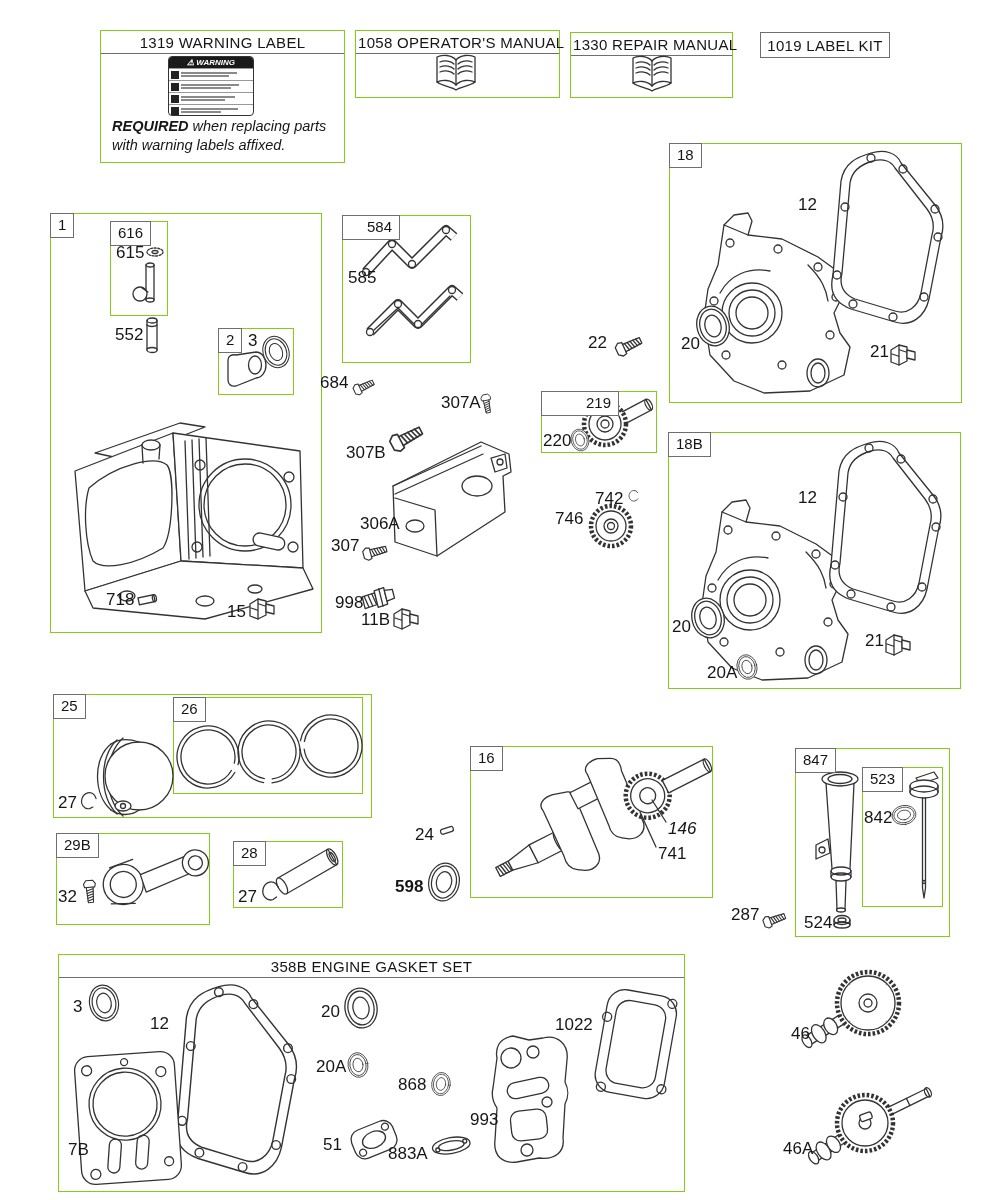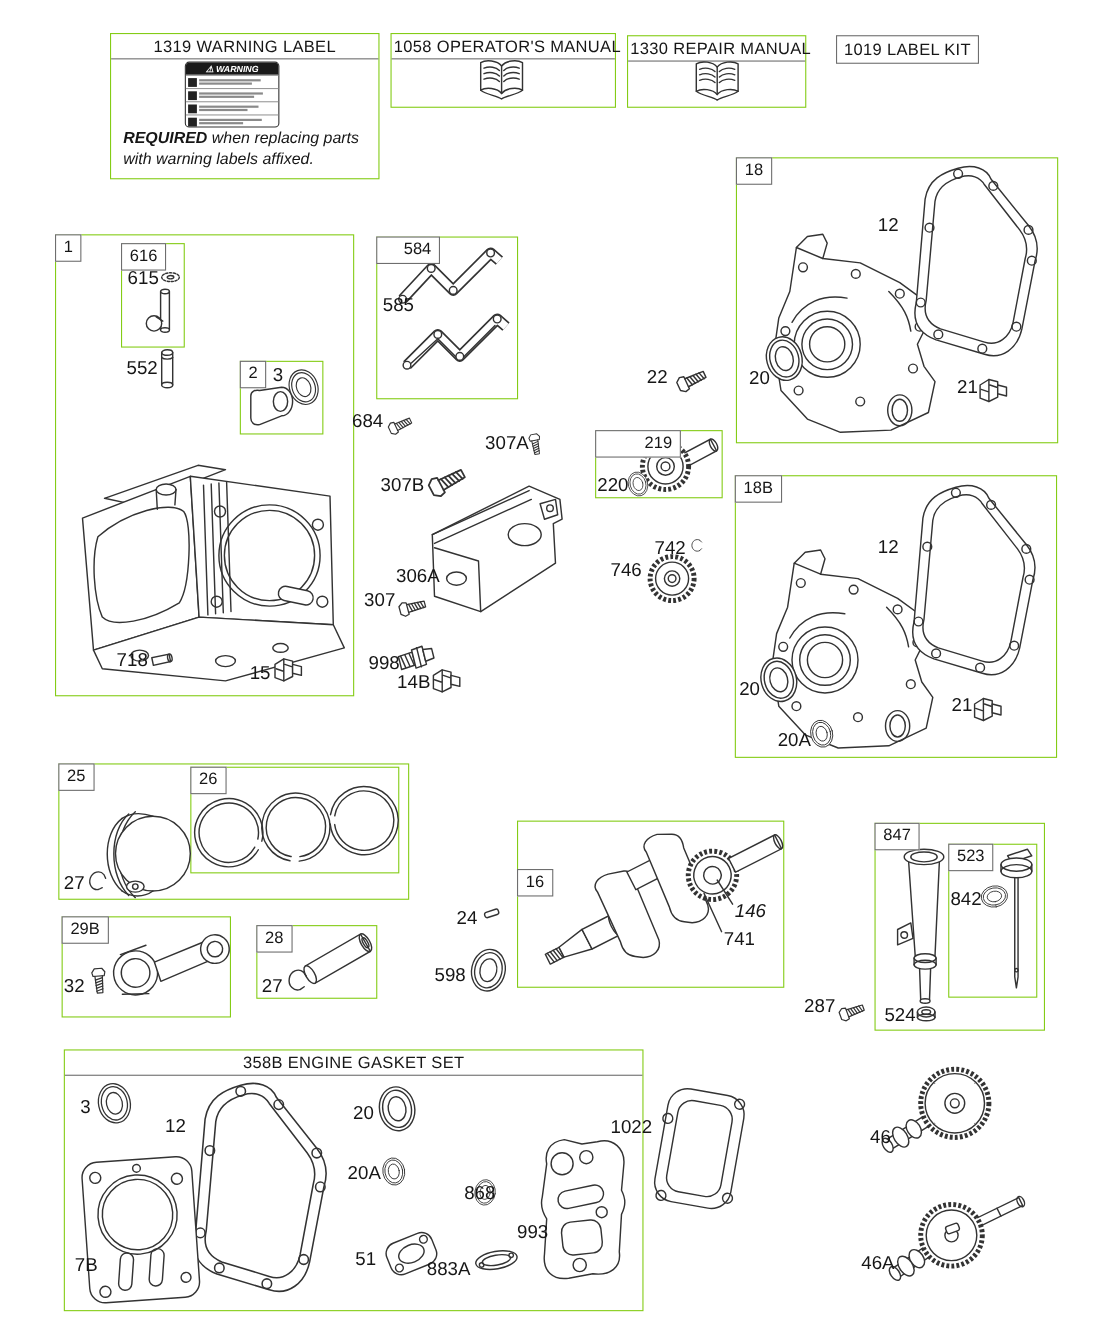--- a/index.html
+++ b/index.html
@@ -86,21 +86,21 @@
 <div class="pbox" style="left:541px;top:391px;width:116px;height:62px;"></div>
 <div class="pbox" style="left:669px;top:143px;width:293px;height:260px;"></div>
 <div class="pbox" style="left:668px;top:432px;width:293px;height:257px;"></div>
 <div class="pbox" style="left:53px;top:694px;width:319px;height:124px;"></div>
 <div class="pbox" style="left:173px;top:697px;width:190px;height:97px;"></div>
 <div class="pbox" style="left:56px;top:833px;width:154px;height:92px;"></div>
 <div class="pbox" style="left:233px;top:841px;width:110px;height:67px;"></div>
 <div class="pbox" style="left:470px;top:746px;width:243px;height:152px;"></div>
 <div class="pbox" style="left:795px;top:748px;width:155px;height:189px;"></div>
 <div class="pbox" style="left:862px;top:767px;width:81px;height:140px;"></div>
-<div class="pbox" style="left:58px;top:954px;width:527px;height:238px;">
+<div class="pbox" style="left:58px;top:954px;width:627px;height:238px;">
   <div class="boxtitle">358B ENGINE GASKET SET</div>
 </div>
 
 <svg class="art" width="1000" height="1200" viewBox="0 0 1000 1200">
 <defs>
   <g id="sym-book">
     <path class="fw" d="M23 8 C19 3 9 2 4 5 L4 30 C9 27 19 28 23 33 C27 28 37 27 42 30 L42 5 C37 2 27 3 23 8 Z"></path>
     <path class="ln" d="M23 8 L23 33"></path>
     <path class="ln" d="M7 10 C12 8 18 9 21 12 M7 15 C12 13 18 14 21 17 M7 20 C12 18 18 19 21 22"></path>
     <path class="ln" d="M39 10 C34 8 28 9 25 12 M39 15 C34 13 28 14 25 17 M39 20 C34 18 28 19 25 22"></path>
@@ -519,62 +519,62 @@
 <div class="numtag" style="left:110px;top:221px;">616</div>
 <div class="numtag" style="left:218px;top:328px;">2</div>
 <div class="numtag" style="left:342px;top:215px;padding-left:24px;">584</div>
 <div class="numtag" style="left:541px;top:391px;padding-left:44px;">219</div>
 <div class="numtag" style="left:669px;top:143px;">18</div>
 <div class="numtag" style="left:668px;top:432px;">18B</div>
 <div class="numtag" style="left:53px;top:694px;">25</div>
 <div class="numtag" style="left:173px;top:697px;">26</div>
 <div class="numtag" style="left:56px;top:833px;">29B</div>
 <div class="numtag" style="left:233px;top:841px;">28</div>
-<div class="numtag" style="left:470px;top:790px;">16</div>
+<div class="numtag" style="left:470px;top:746px;">16</div>
 <div class="numtag" style="left:795px;top:748px;">847</div>
 <div class="numtag" style="left:862px;top:767px;">523</div>
 
 <div class="plabel" style="left:116px;top:244px;">615</div>
 <div class="plabel" style="left:115px;top:326px;">552</div>
 <div class="plabel" style="left:248px;top:332px;">3</div>
 <div class="plabel" style="left:106px;top:591px;">718</div>
 <div class="plabel" style="left:227px;top:603px;">15</div>
 <div class="plabel" style="left:348px;top:269px;">585</div>
 <div class="plabel" style="left:320px;top:374px;">684</div>
 <div class="plabel" style="left:441px;top:394px;">307A</div>
-<div class="plabel" style="left:346px;top:432px;">307B</div>
+<div class="plabel" style="left:346px;top:444px;">307B</div>
 <div class="plabel" style="left:360px;top:515px;">306A</div>
 <div class="plabel" style="left:331px;top:537px;">307</div>
 <div class="plabel" style="left:335px;top:594px;">998</div>
-<div class="plabel" style="left:361px;top:611px;">14B</div>
+<div class="plabel" style="left:361px;top:611px;">11B</div>
 <div class="plabel" style="left:588px;top:334px;">22</div>
 <div class="plabel" style="left:798px;top:196px;">12</div>
 <div class="plabel" style="left:681px;top:335px;">20</div>
 <div class="plabel" style="left:870px;top:343px;">21</div>
 <div class="plabel" style="left:543px;top:432px;">220</div>
 <div class="plabel" style="left:595px;top:490px;">742</div>
 <div class="plabel" style="left:555px;top:510px;">746</div>
 <div class="plabel" style="left:798px;top:489px;">12</div>
 <div class="plabel" style="left:672px;top:618px;">20</div>
 <div class="plabel" style="left:707px;top:664px;">20A</div>
 <div class="plabel" style="left:865px;top:632px;">21</div>
 <div class="plabel" style="left:58px;top:794px;">27</div>
 <div class="plabel" style="left:58px;top:888px;">32</div>
 <div class="plabel" style="left:238px;top:888px;">27</div>
 <div class="plabel" style="left:415px;top:826px;">24</div>
-<div class="plabel" style="left:395px;top:878px;">598</div>
+<div class="plabel" style="left:395px;top:878px;font-weight:bold;">598</div>
 <div class="plabel" style="left:668px;top:820px;font-style:italic;">146</div>
 <div class="plabel" style="left:658px;top:845px;">741</div>
 <div class="plabel" style="left:864px;top:809px;">842</div>
 <div class="plabel" style="left:804px;top:914px;">524</div>
 <div class="plabel" style="left:731px;top:906px;">287</div>
 <div class="plabel" style="left:73px;top:998px;">3</div>
 <div class="plabel" style="left:150px;top:1015px;">12</div>
 <div class="plabel" style="left:68px;top:1141px;">7B</div>
 <div class="plabel" style="left:321px;top:1003px;">20</div>
 <div class="plabel" style="left:316px;top:1058px;">20A</div>
 <div class="plabel" style="left:323px;top:1136px;">51</div>
-<div class="plabel" style="left:398px;top:1076px;margin-left:24px;">868</div>
+<div class="plabel" style="left:398px;top:1076px;">868</div>
 <div class="plabel" style="left:470px;top:1111px;">993</div>
 <div class="plabel" style="left:388px;top:1145px;">883A</div>
 <div class="plabel" style="left:555px;top:1016px;">1022</div>
 <div class="plabel" style="left:791px;top:1025px;">46</div>
 <div class="plabel" style="left:783px;top:1140px;">46A</div>
 
 </body></html>

